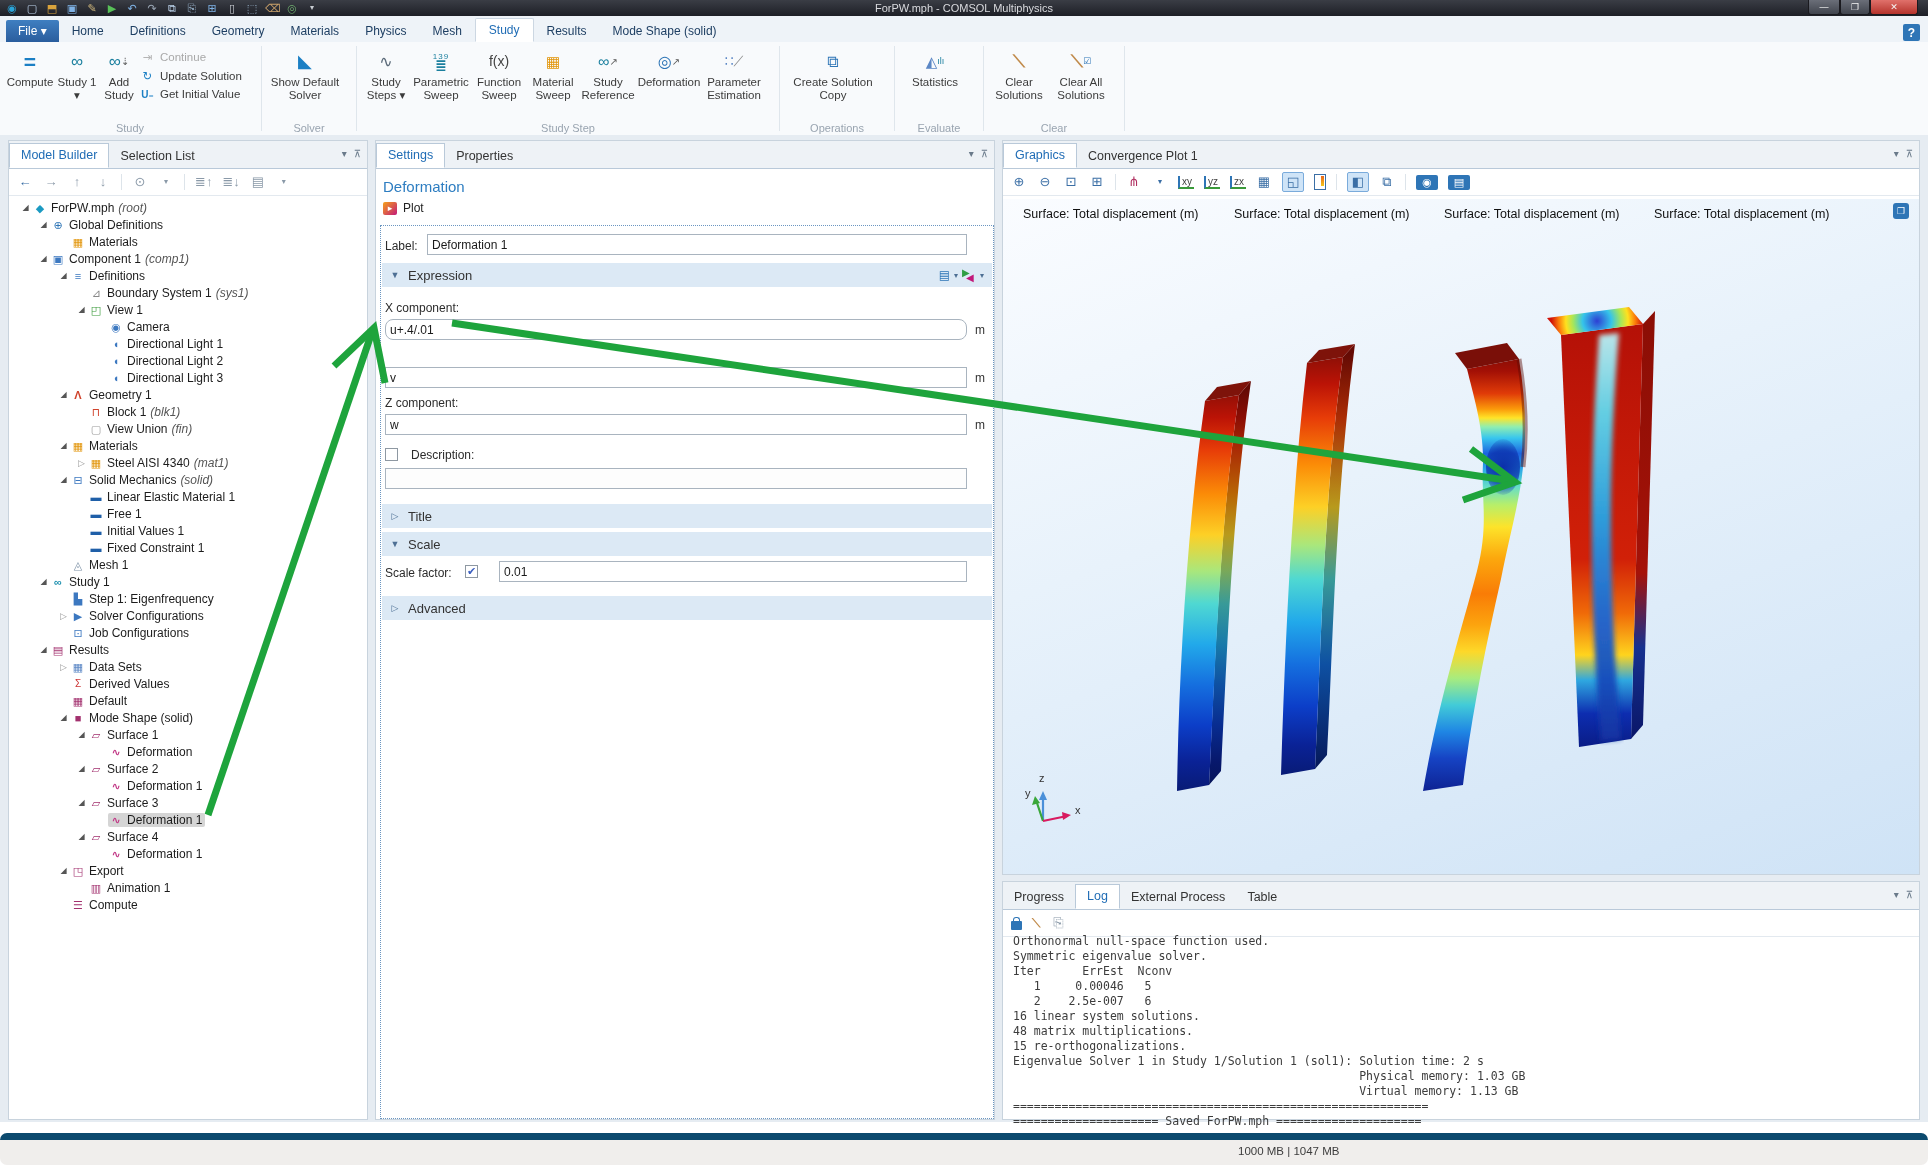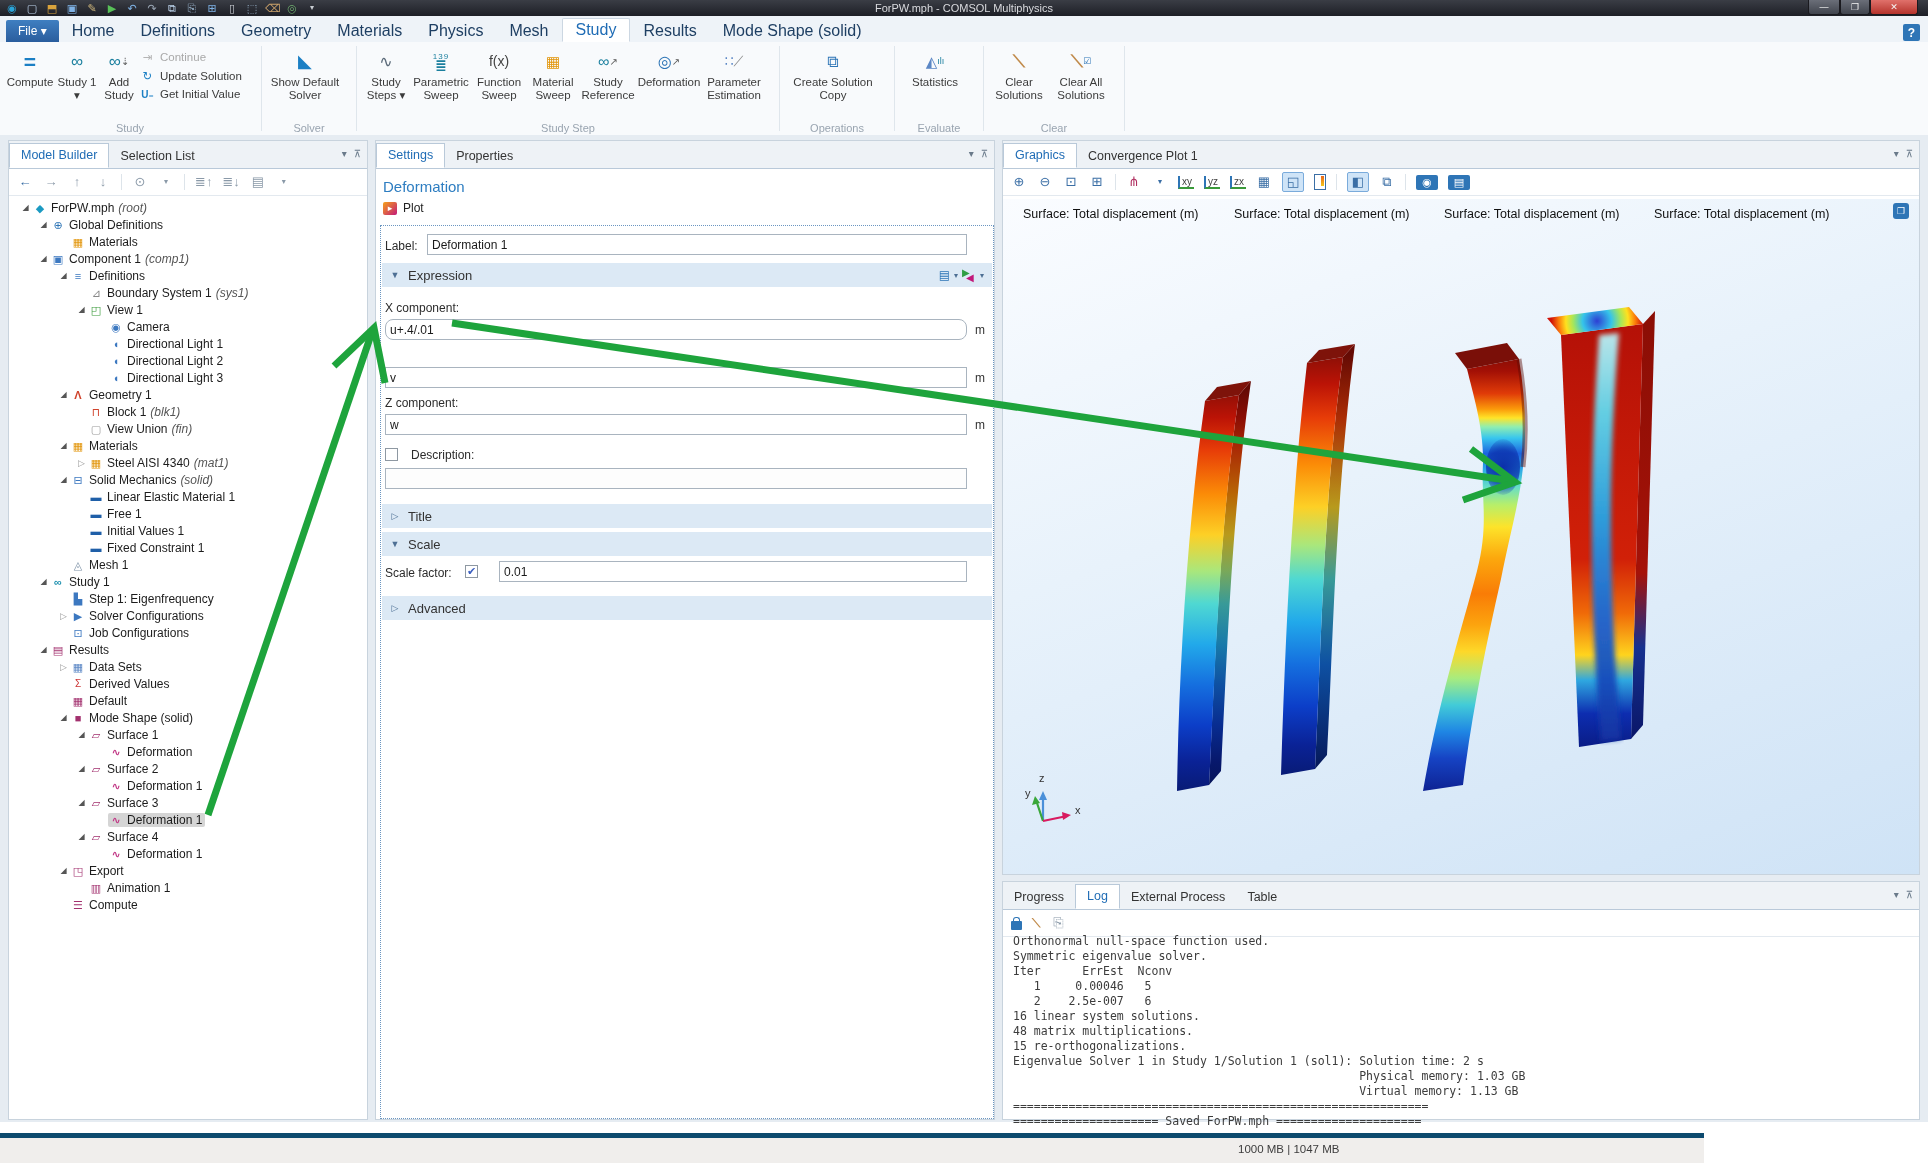--- a/index.html
+++ b/index.html
@@ -16,21 +16,21 @@
   .wbtn{height:14px;border:1px solid #1a1a1f;border-top:none;border-radius:0 0 3px 3px;
     display:flex;align-items:center;justify-content:center;color:#f5f5f5;font-size:9px;line-height:10px;
     background:linear-gradient(#6a6e78,#41454e);}
   .wbtn.min{width:30px}.wbtn.max{width:28px}
   .wbtn.close{width:46px;background:linear-gradient(#e0716b,#b5332c);}
   
   #tabrow{position:absolute;left:0;top:16px;width:1928px;height:26px;background:#eef3f8;
     border-bottom:1px solid #ccd7e2;display:flex;align-items:flex-end;}
   .ftab{height:22px;margin-left:6px;padding:0 12px;background:linear-gradient(#3f7fc1,#2a5d9d);
     color:#fff;border-radius:2px 2px 0 0;display:flex;align-items:center;font-size:12px;}
-  .rtab{height:22px;padding:0 13px;display:flex;align-items:center;color:#1e3f63;font-size:16px;}
+  .rtab{height:22px;padding:0 13px;display:flex;align-items:center;color:#1e3f63;font-size:12px;}
   .rtab.active{background:#fff;border:1px solid #ccd7e2;border-bottom:1px solid #fff;color:#1f6cb5;border-radius:2px 2px 0 0;}
   #help-btn{position:absolute;right:8px;top:24px;width:17px;height:17px;background:#2e75b6;color:#fff;
     border-radius:2px;display:flex;align-items:center;justify-content:center;font-size:12px;font-weight:bold;}
   
   #ribbon{position:absolute;left:0;top:42px;width:1928px;height:93px;background:#f8fafc;
     border-bottom:1px solid #d4dde5;display:flex;align-items:stretch;}
   .rgroup{position:relative;display:flex;align-items:flex-start;padding:2px 4px 16px 4px;}
   .glabel{position:absolute;bottom:1px;left:0;right:0;text-align:center;font-size:11px;color:#99a4b0;}
   .rsep{width:1px;background:#dfe6ec;margin:4px 1px;}
   .rbtn{display:flex;flex-direction:column;align-items:center;text-align:center;
@@ -106,21 +106,21 @@
   #detach{position:absolute;right:10px;top:4px;width:16px;height:16px;background:#2e75b6;border-radius:3px;
     color:#fff;font-size:9px;line-height:16px;text-align:center;}
   .axlab{position:absolute;font-size:11px;color:#333;}
   
   #logtext{position:absolute;left:10px;top:52px;font-family:"DejaVu Sans Mono","Liberation Mono",monospace;
     font-size:11.5px;line-height:15px;color:#3c3c3c;margin:0;white-space:pre;}
   .lockic{display:inline-block;width:11px;height:9px;background:#2e75b6;border-radius:1px;position:relative;margin-top:4px;}
   .lockic::before{content:"";position:absolute;left:2px;top:-4px;width:5px;height:4px;border:1.5px solid #2e75b6;border-bottom:none;border-radius:3px 3px 0 0;}
   .broomic{color:#c08a4a;font-weight:bold;font-style:normal;font-size:12px;}
   
-  #statusbar{position:absolute;left:0;top:1133px;width:1704px;height:25px;background:#f0eeec;border-top:5px solid #0c4a6e;}
+  #statusbar{position:absolute;left:0;top:1133px;width:1928px;height:25px;background:#f0eeec;border-top:7px solid #0c4a6e;border-radius:7px;}
   #mem{position:absolute;left:1238px;top:5px;font-size:11.5px;color:#3c3c3c;}
   
   #arrows{position:absolute;left:0;top:0;width:1928px;height:1168px;pointer-events:none;z-index:60;}
   .legendbox{width:10px;height:14px;border:1px solid #3a6ea5;background:#fff;display:inline-block;position:relative;}
   .legendbox::before{content:"";position:absolute;right:1px;top:1px;width:3px;height:10px;
     background:linear-gradient(#e8641a,#f6c81a);}
 </style>
 </head>
 <body>
 

